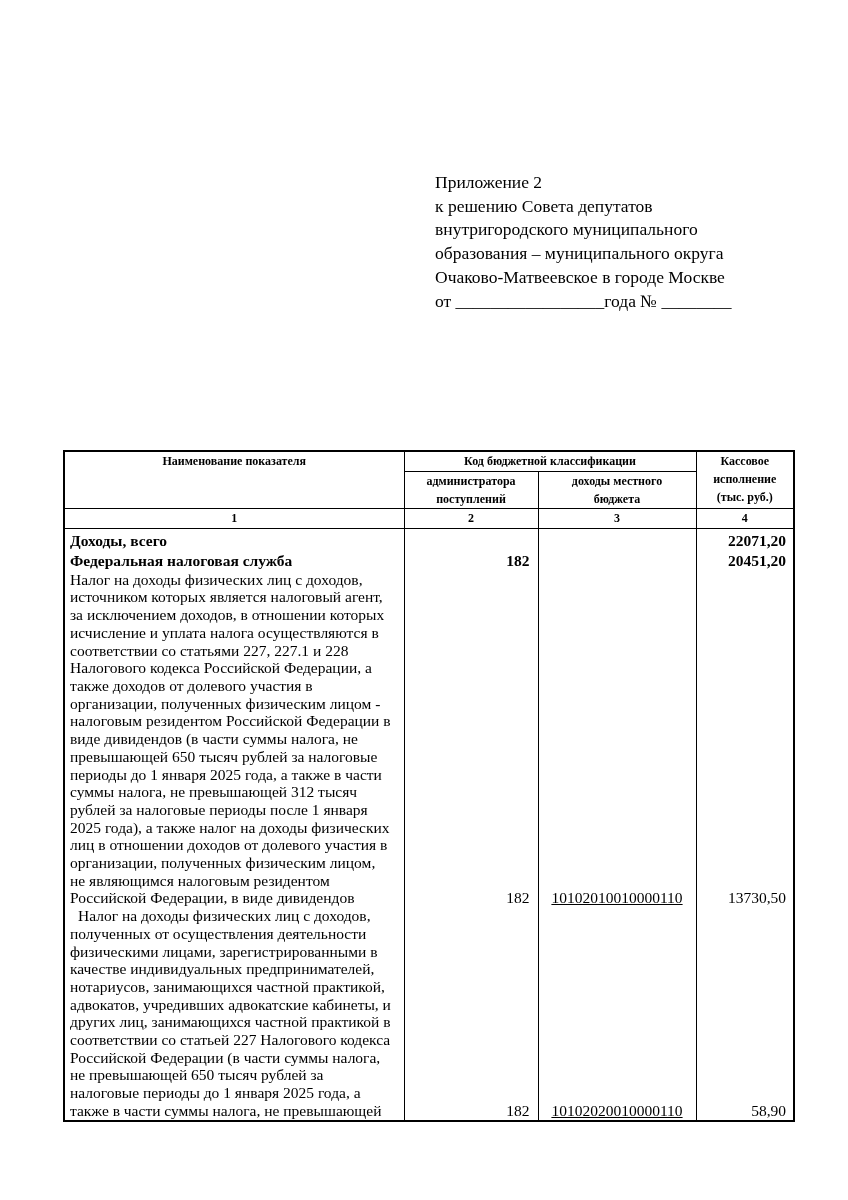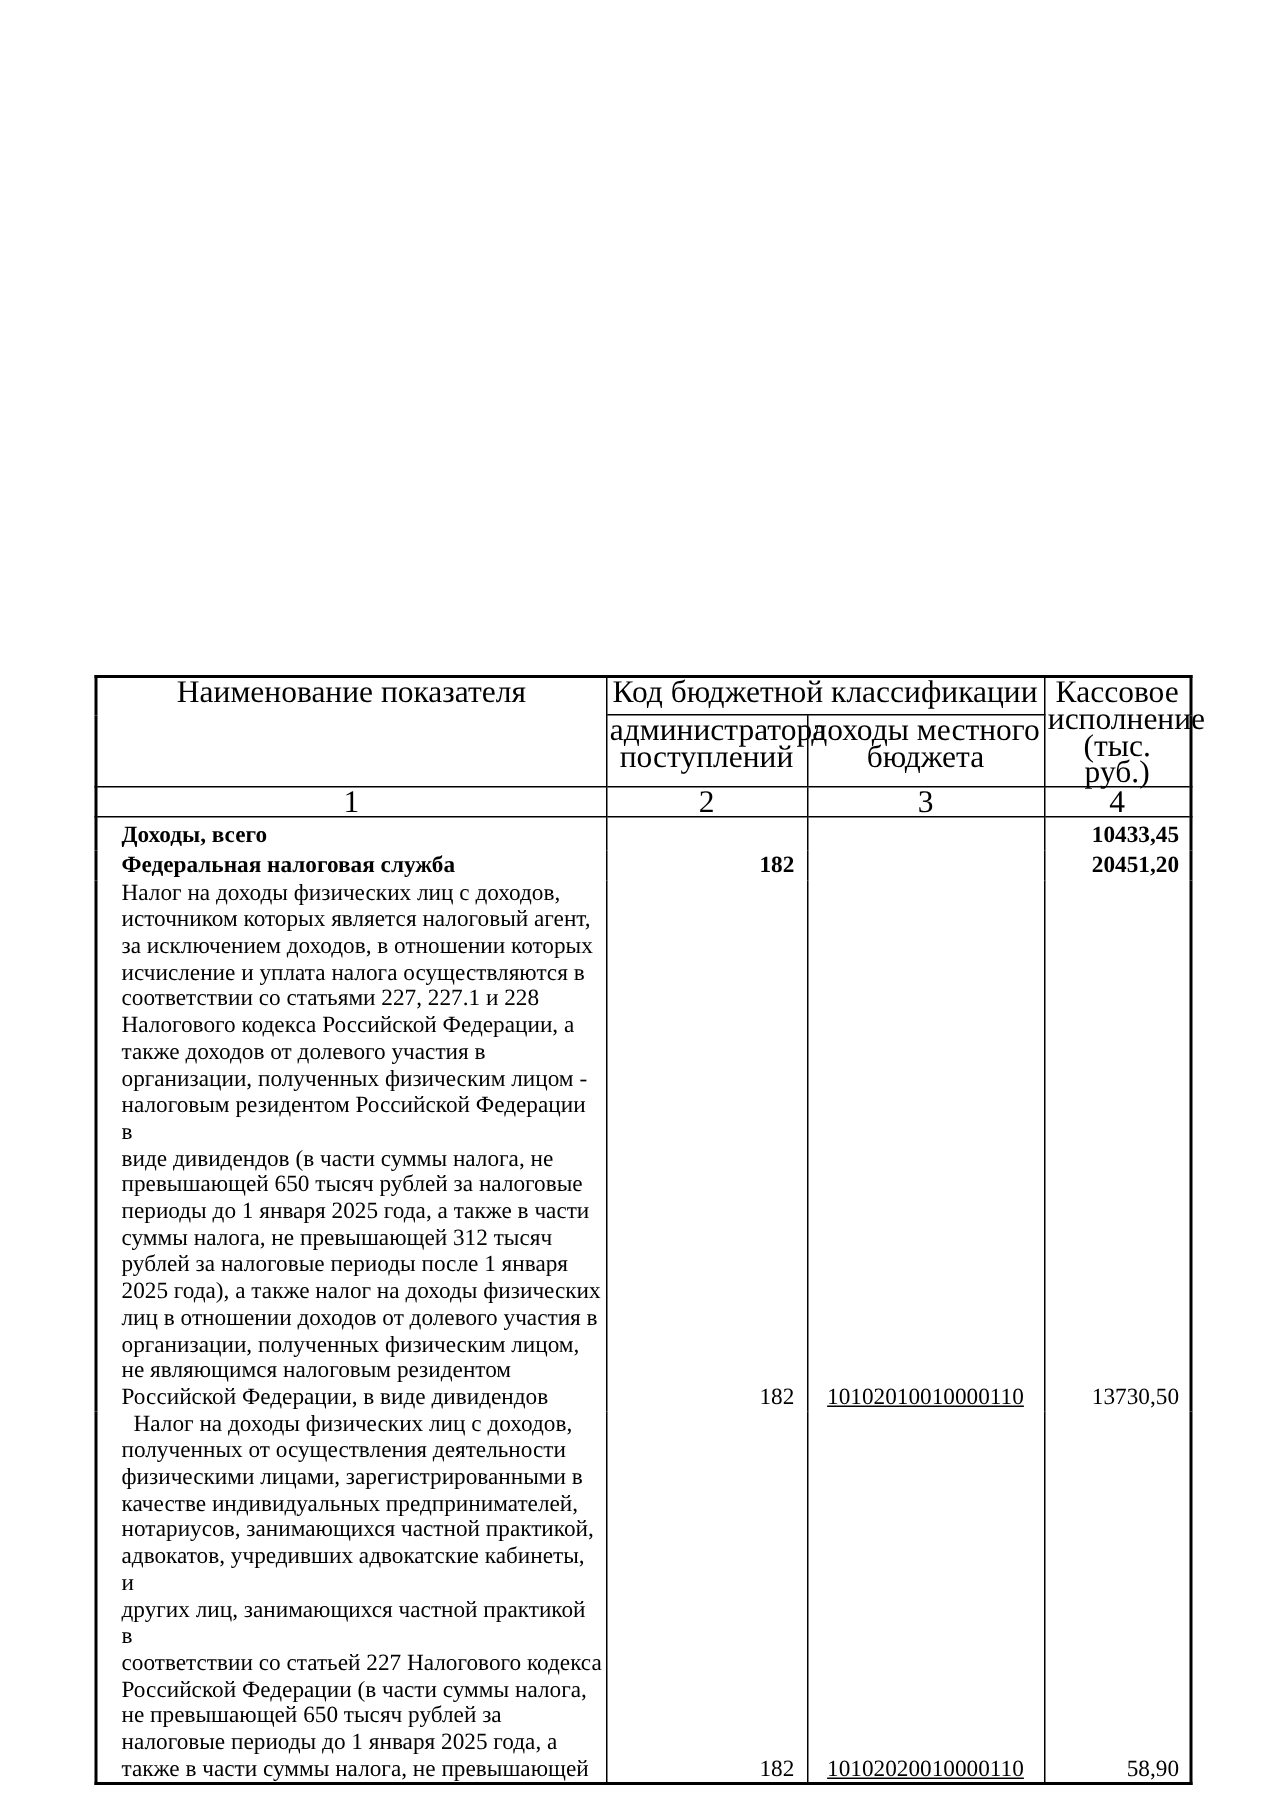--- a/index.html
+++ b/index.html
@@ -37,26 +37,27 @@
   table.budget {
     position: absolute;
     left: 63px; top: 450px;
     width: 730px;
     border-collapse: collapse;
     table-layout: fixed;
     border: 2px solid #000000;
   }
   table.budget thead td {
     border: 1px solid #000000;
-    font-size: 21px;
+    font-size: 12px;
     line-height: 17.8px;
     text-align: center;
     vertical-align: top;
     padding: 1px 2px 0 2px;
     white-space: pre-line;
+    font-weight: bold;
   }
   tr.r-group td { height: 20px; }
   tr.r-sub td   { height: 37px; }
   tr.r-nums td {
     height: 19px;
     line-height: 18px;
     padding: 0;
     border-top: 4px double #000000;
     border-bottom: 2px solid #000000;
     vertical-align: middle;
@@ -66,35 +67,41 @@
     border-left: 1px solid #000000;
     border-right: 1px solid #000000;
     font-size: 15.5px;
     line-height: 17.7px;
     vertical-align: bottom;
     padding: 0;
   }
   table.budget tbody td.name {
     vertical-align: top;
     text-align: left;
-    padding: 0 2px 0 16px;
+    padding: 0 2px 0 5px;
     white-space: pre-line;
   }
   table.budget tbody tr.bold td { font-weight: bold; line-height: 19.8px; }
   table.budget tbody tr.first td { padding-top: 2px; }
   td.admin { text-align: right; padding-right: 8px !important; margin-top: 24px; }
   td.code  { text-align: center; text-decoration: underline; }
   td.val   { text-align: right; padding-right: 7px !important; }
   td.name.indent { text-indent: 8px; }
 </style>
 </head>
 <body>
 
 <div class="page">
 
+  <div class="appendix">Приложение 2
+к решению Совета депутатов
+внутригородского муниципального
+образования – муниципального округа
+Очаково-Матвеевское в городе Москве
+от _________________года № ________</div>
 
 
   <table class="budget">
     <colgroup>
       <col style="width:340px">
       <col style="width:134px">
       <col style="width:158px">
       <col style="width:98px">
     </colgroup>
     <thead>
@@ -116,21 +123,21 @@
         <td>2</td>
         <td>3</td>
         <td>4</td>
       </tr>
     </thead>
     <tbody>
       <tr class="bold first">
         <td class="name">Доходы, всего</td>
         <td class="admin"></td>
         <td class="code"></td>
-        <td class="val">10433,45</td>
+        <td class="val">22071,20</td>
       </tr>
       <tr class="bold">
         <td class="name">Федеральная налоговая служба</td>
         <td class="admin">182</td>
         <td class="code"></td>
         <td class="val">20451,20</td>
       </tr>
       <tr>
         <td class="name">Налог на доходы физических лиц с доходов,
 источником которых является налоговый агент,

